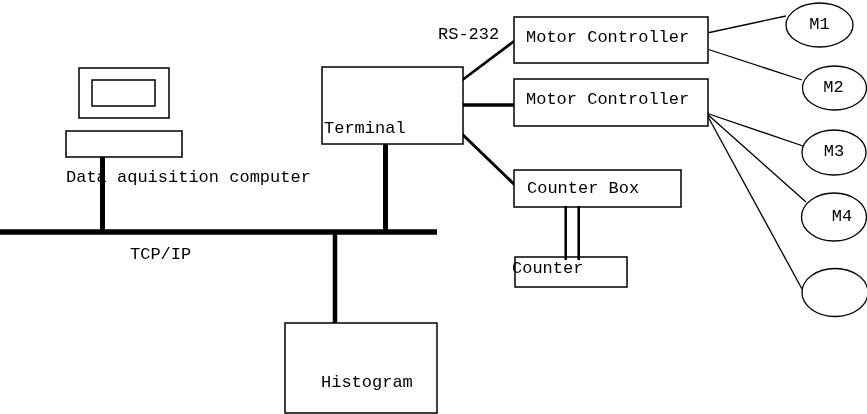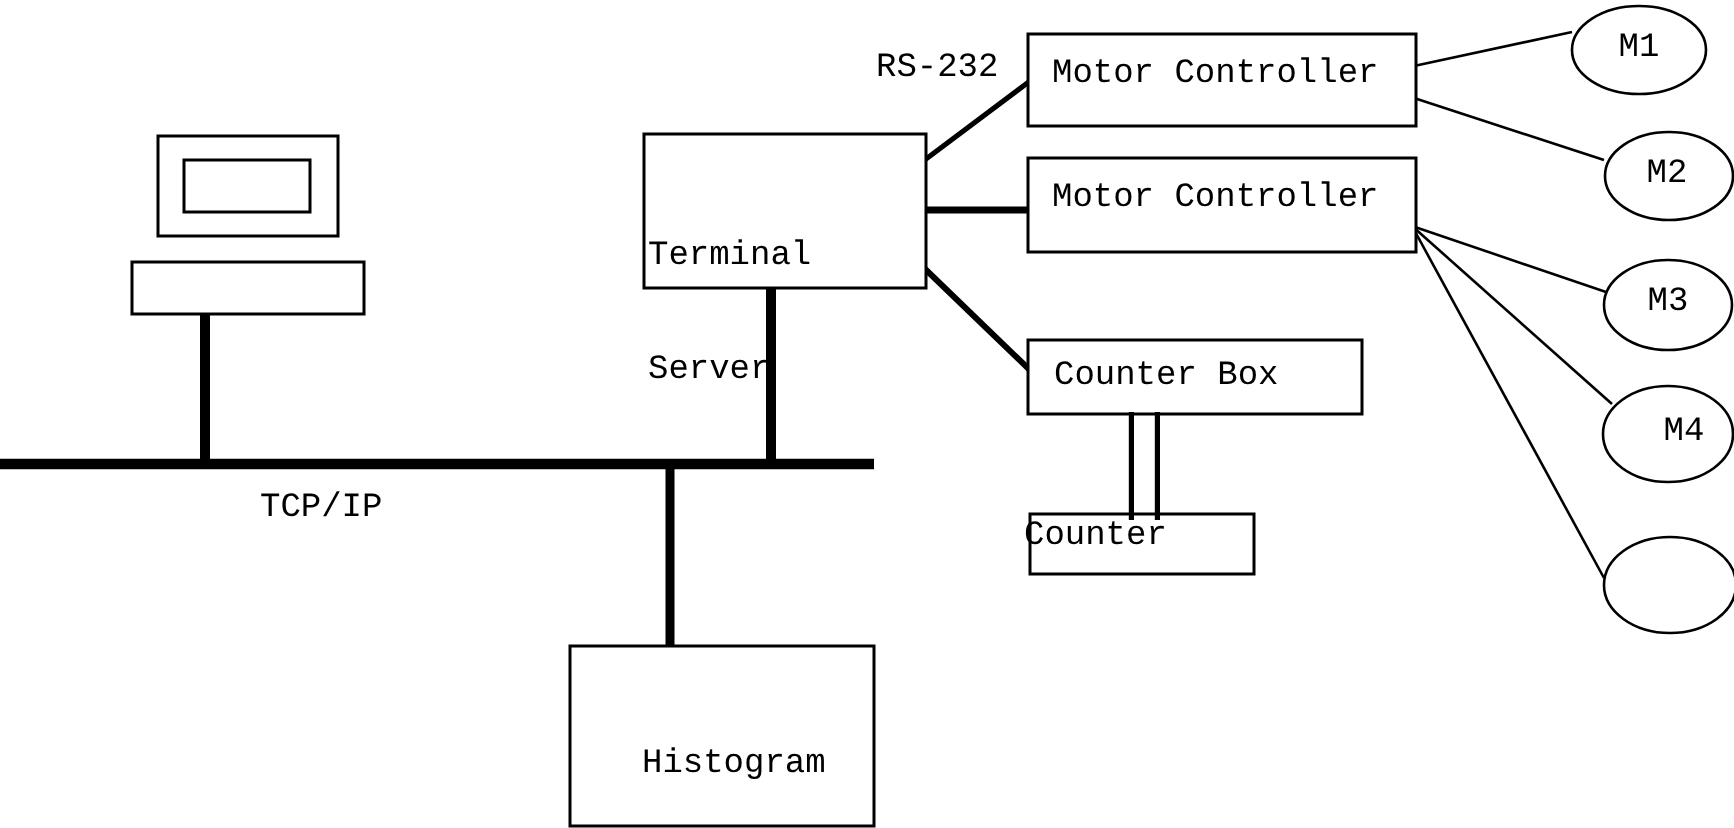--- a/index.html
+++ b/index.html
@@ -73,28 +73,28 @@
     <line x1="565.7" y1="206" x2="565.7" y2="260" stroke-width="2.6"></line>
     <line x1="578.7" y1="206" x2="578.7" y2="260" stroke-width="2.6"></line>
 
     <ellipse cx="819.5" cy="25" rx="33.5" ry="22" fill="#ffffff" stroke-width="1.3"></ellipse>
     <ellipse cx="834.5" cy="88" rx="32" ry="22" fill="#ffffff" stroke-width="1.3"></ellipse>
     <ellipse cx="834" cy="152.5" rx="32" ry="22.5" fill="#ffffff" stroke-width="1.3"></ellipse>
     <ellipse cx="834" cy="217" rx="32.5" ry="24" fill="#ffffff" stroke-width="1.3"></ellipse>
     <ellipse cx="835" cy="292.5" rx="33" ry="24" fill="#ffffff" stroke-width="1.3"></ellipse>
   </svg>
 
+  <div class="lbl" style="left:66px; top:168px;">Data aquisition computer</div>
 
   <div class="lbl" style="left:130px; top:245px;">TCP/IP</div>
 
   <div class="lbl" style="left:438px; top:25px;">RS-232</div>
 
   <div class="lbl" style="left:324px; top:81px;">
     <div>Terminal</div>
-    <div>Server</div>
   </div>
 
   <div class="lbl" style="left:526px; top:28px;">Motor Controller</div>
 
   <div class="lbl" style="left:526px; top:90px;">Motor Controller</div>
 
   <div class="lbl" style="left:527px; top:179px;">Counter Box</div>
 
   <div class="lbl" style="left:512px; top:259px;">Counter</div>
 

